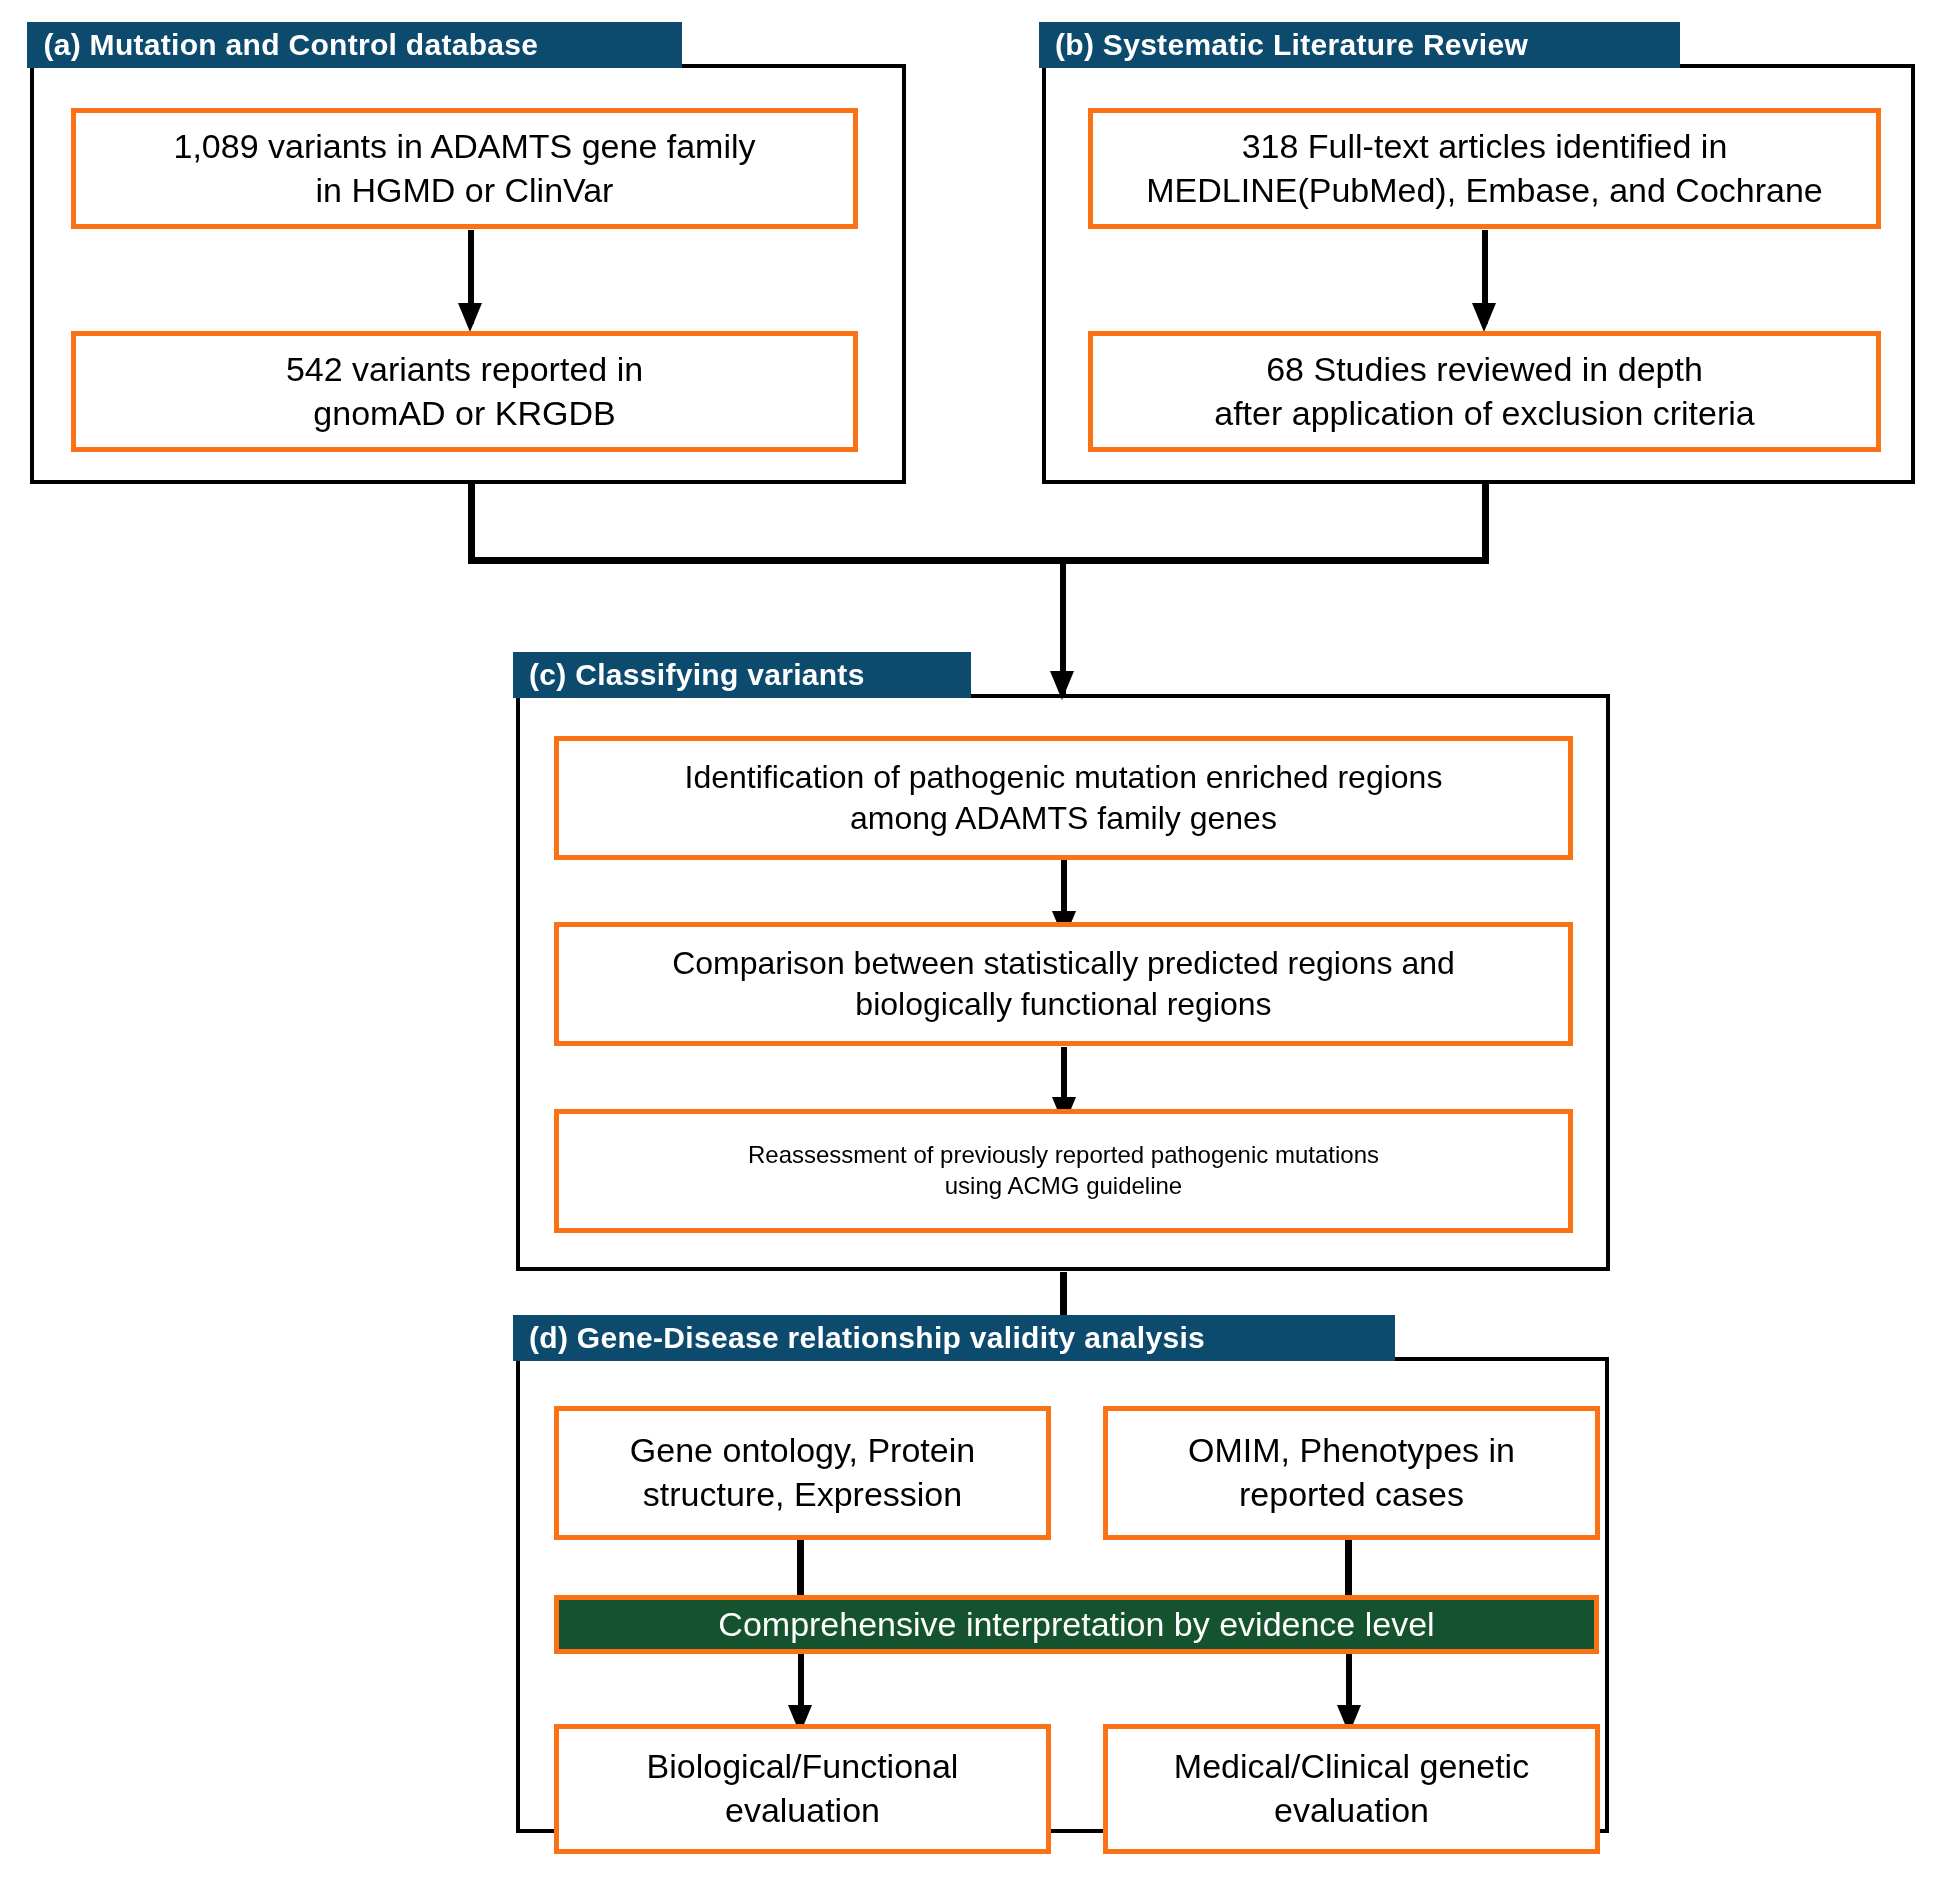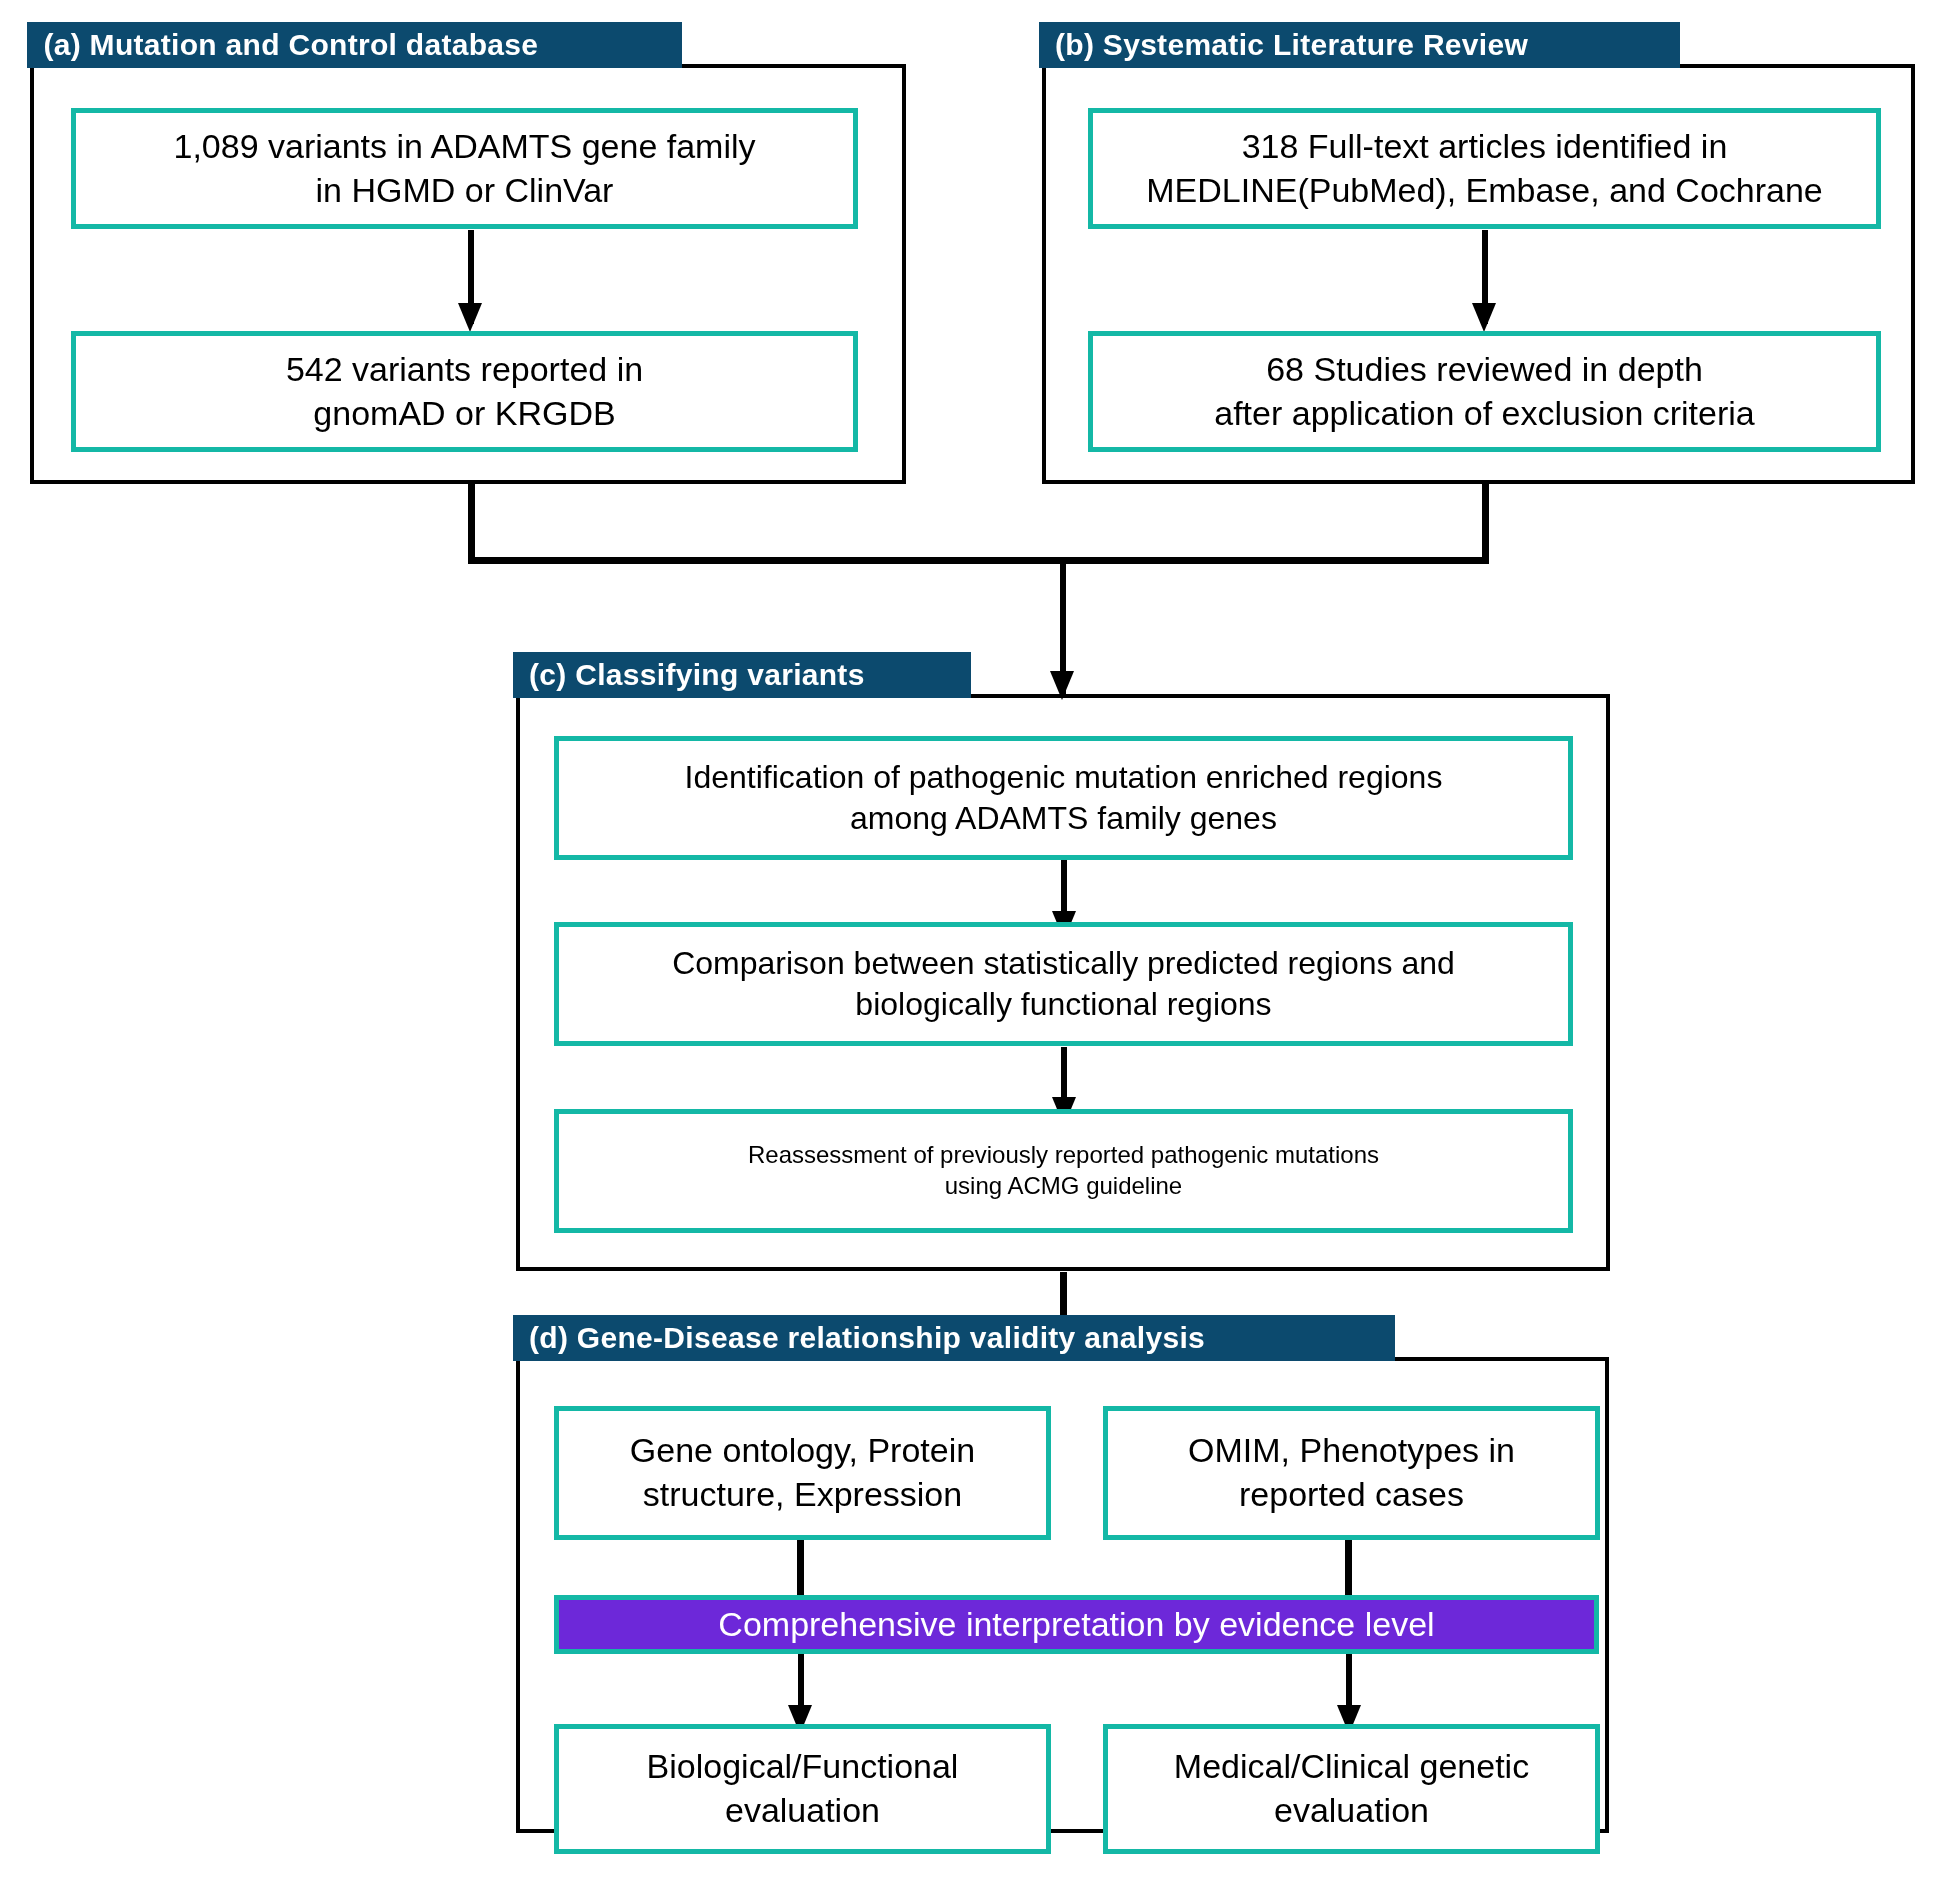--- a/index.html
+++ b/index.html
@@ -36,32 +36,32 @@
     padding-left: 16px;
     letter-spacing: 0.3px;
     z-index: 5;
     white-space: nowrap;
   }
 
   
   .node {
     position: absolute;
     box-sizing: border-box;
-    border: 5px solid #14b8a6;
+    border: 5px solid #f97316;
     background: #ffffff;
     color: #000000;
     display: flex;
     align-items: center;
     justify-content: center;
     text-align: center;
     line-height: 1.28;
     z-index: 3;
   }
   .node.gray {
-    background: #6d28d9;
+    background: #14532d;
     color: #ffffff;
     border-width: 5px;
   }
 
   
   .vline {
     position: absolute;
     background: #000000;
     z-index: 2;
   }

